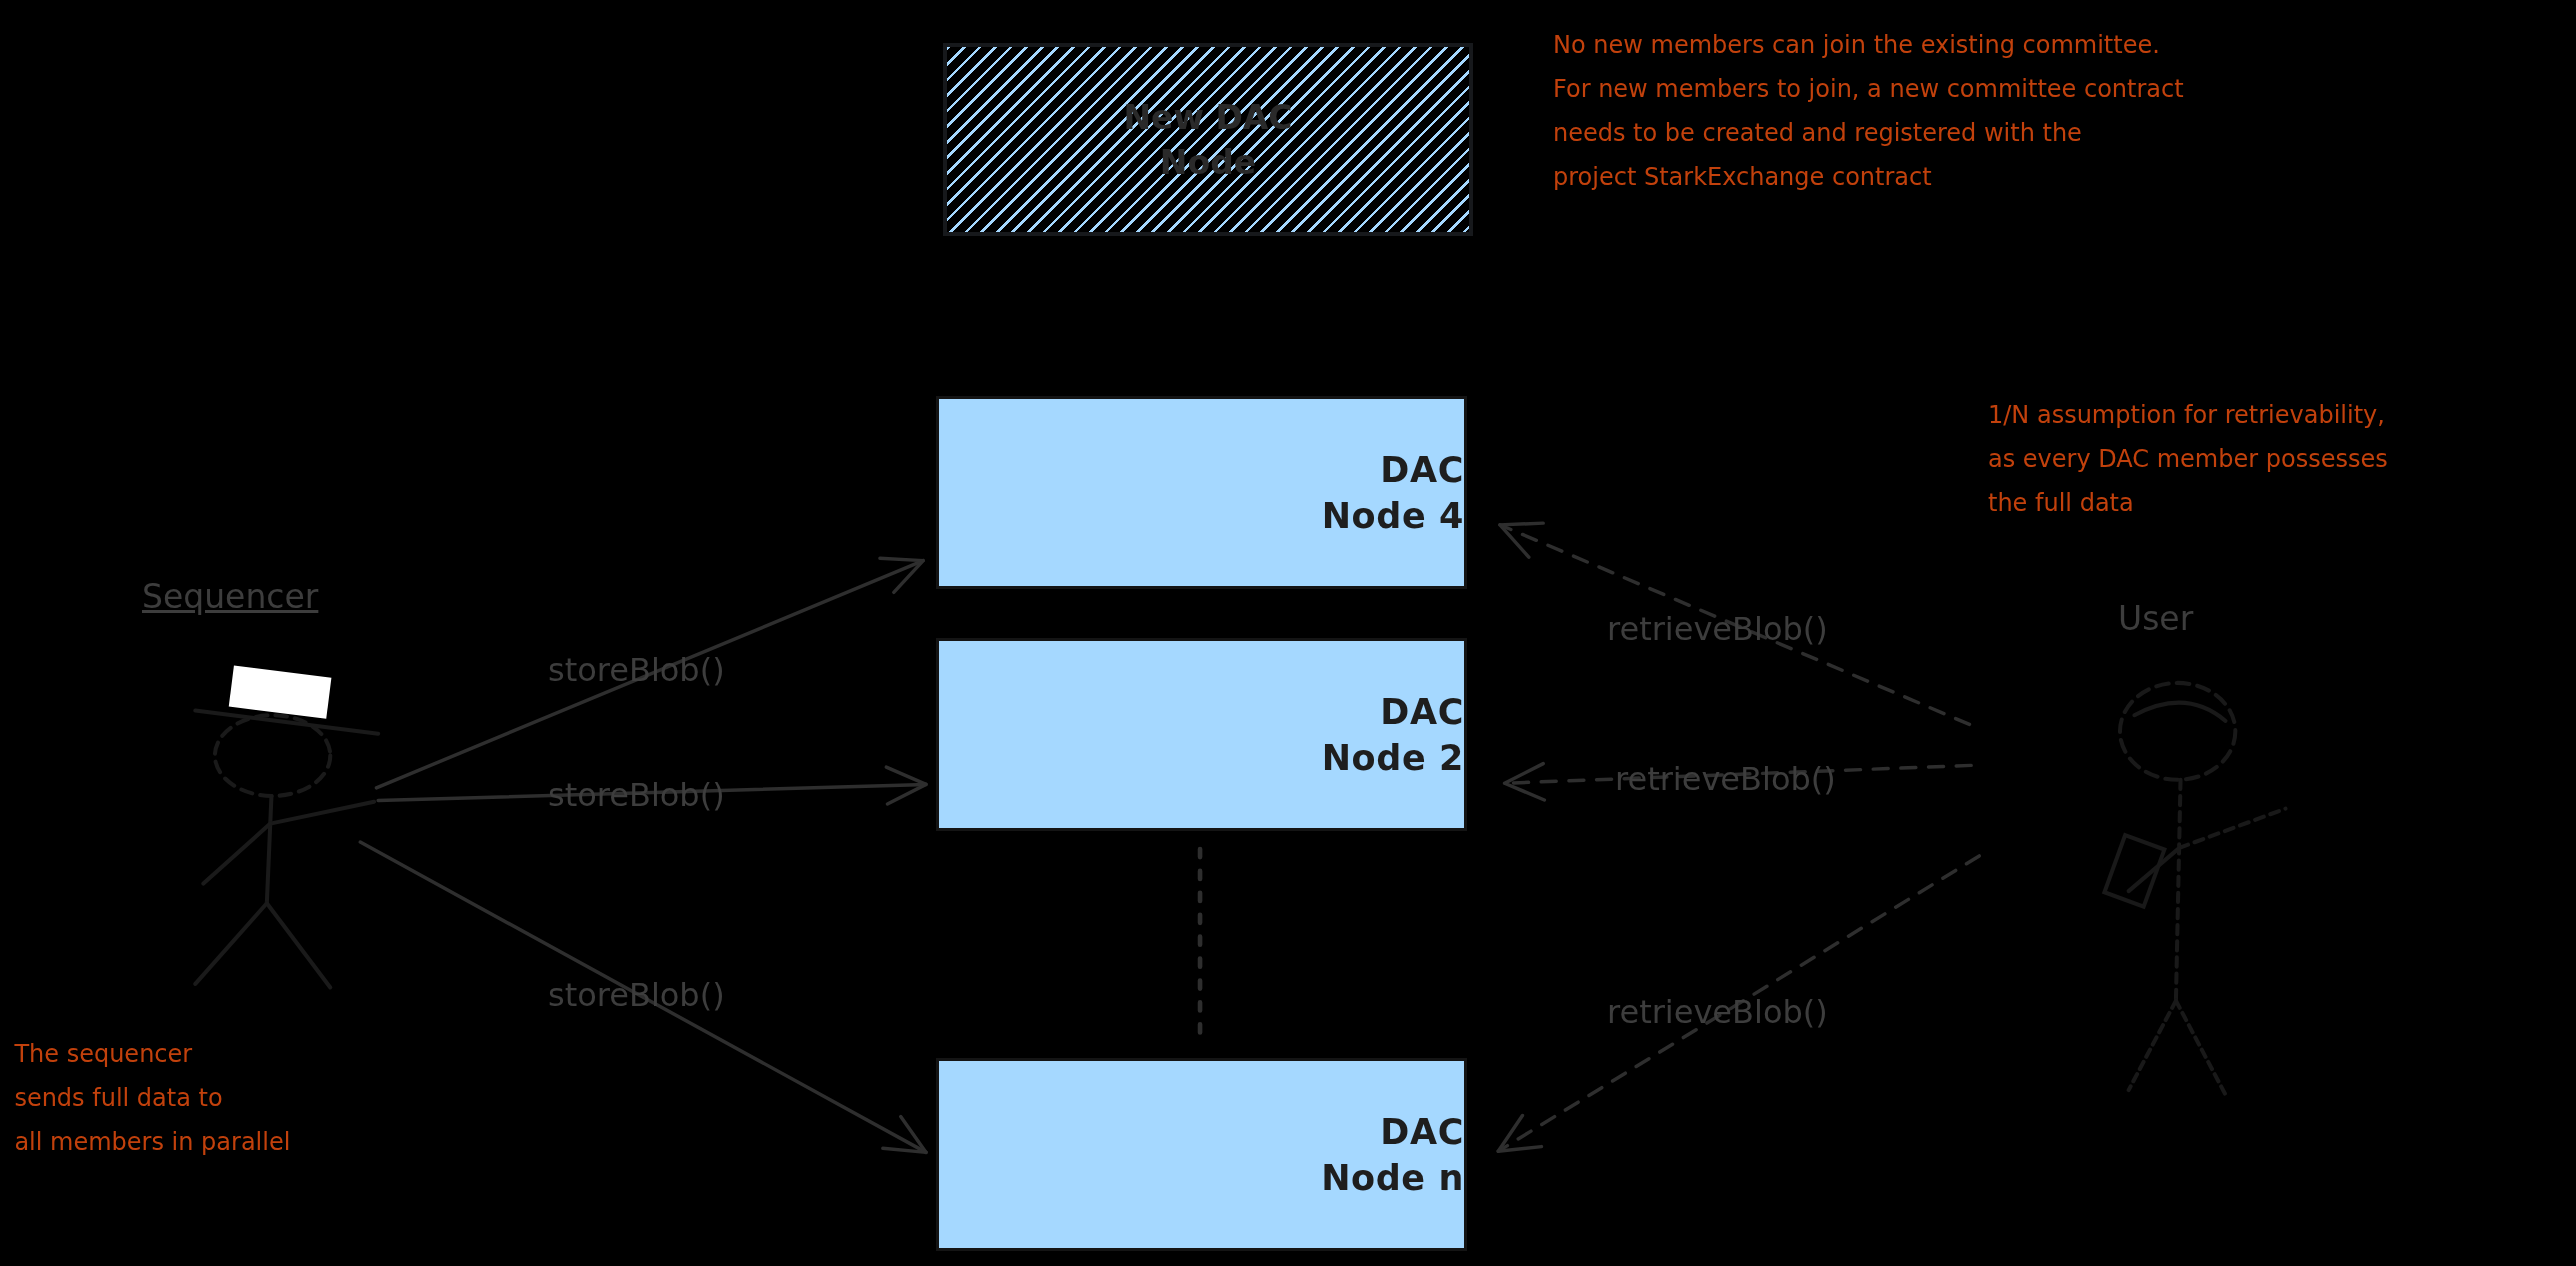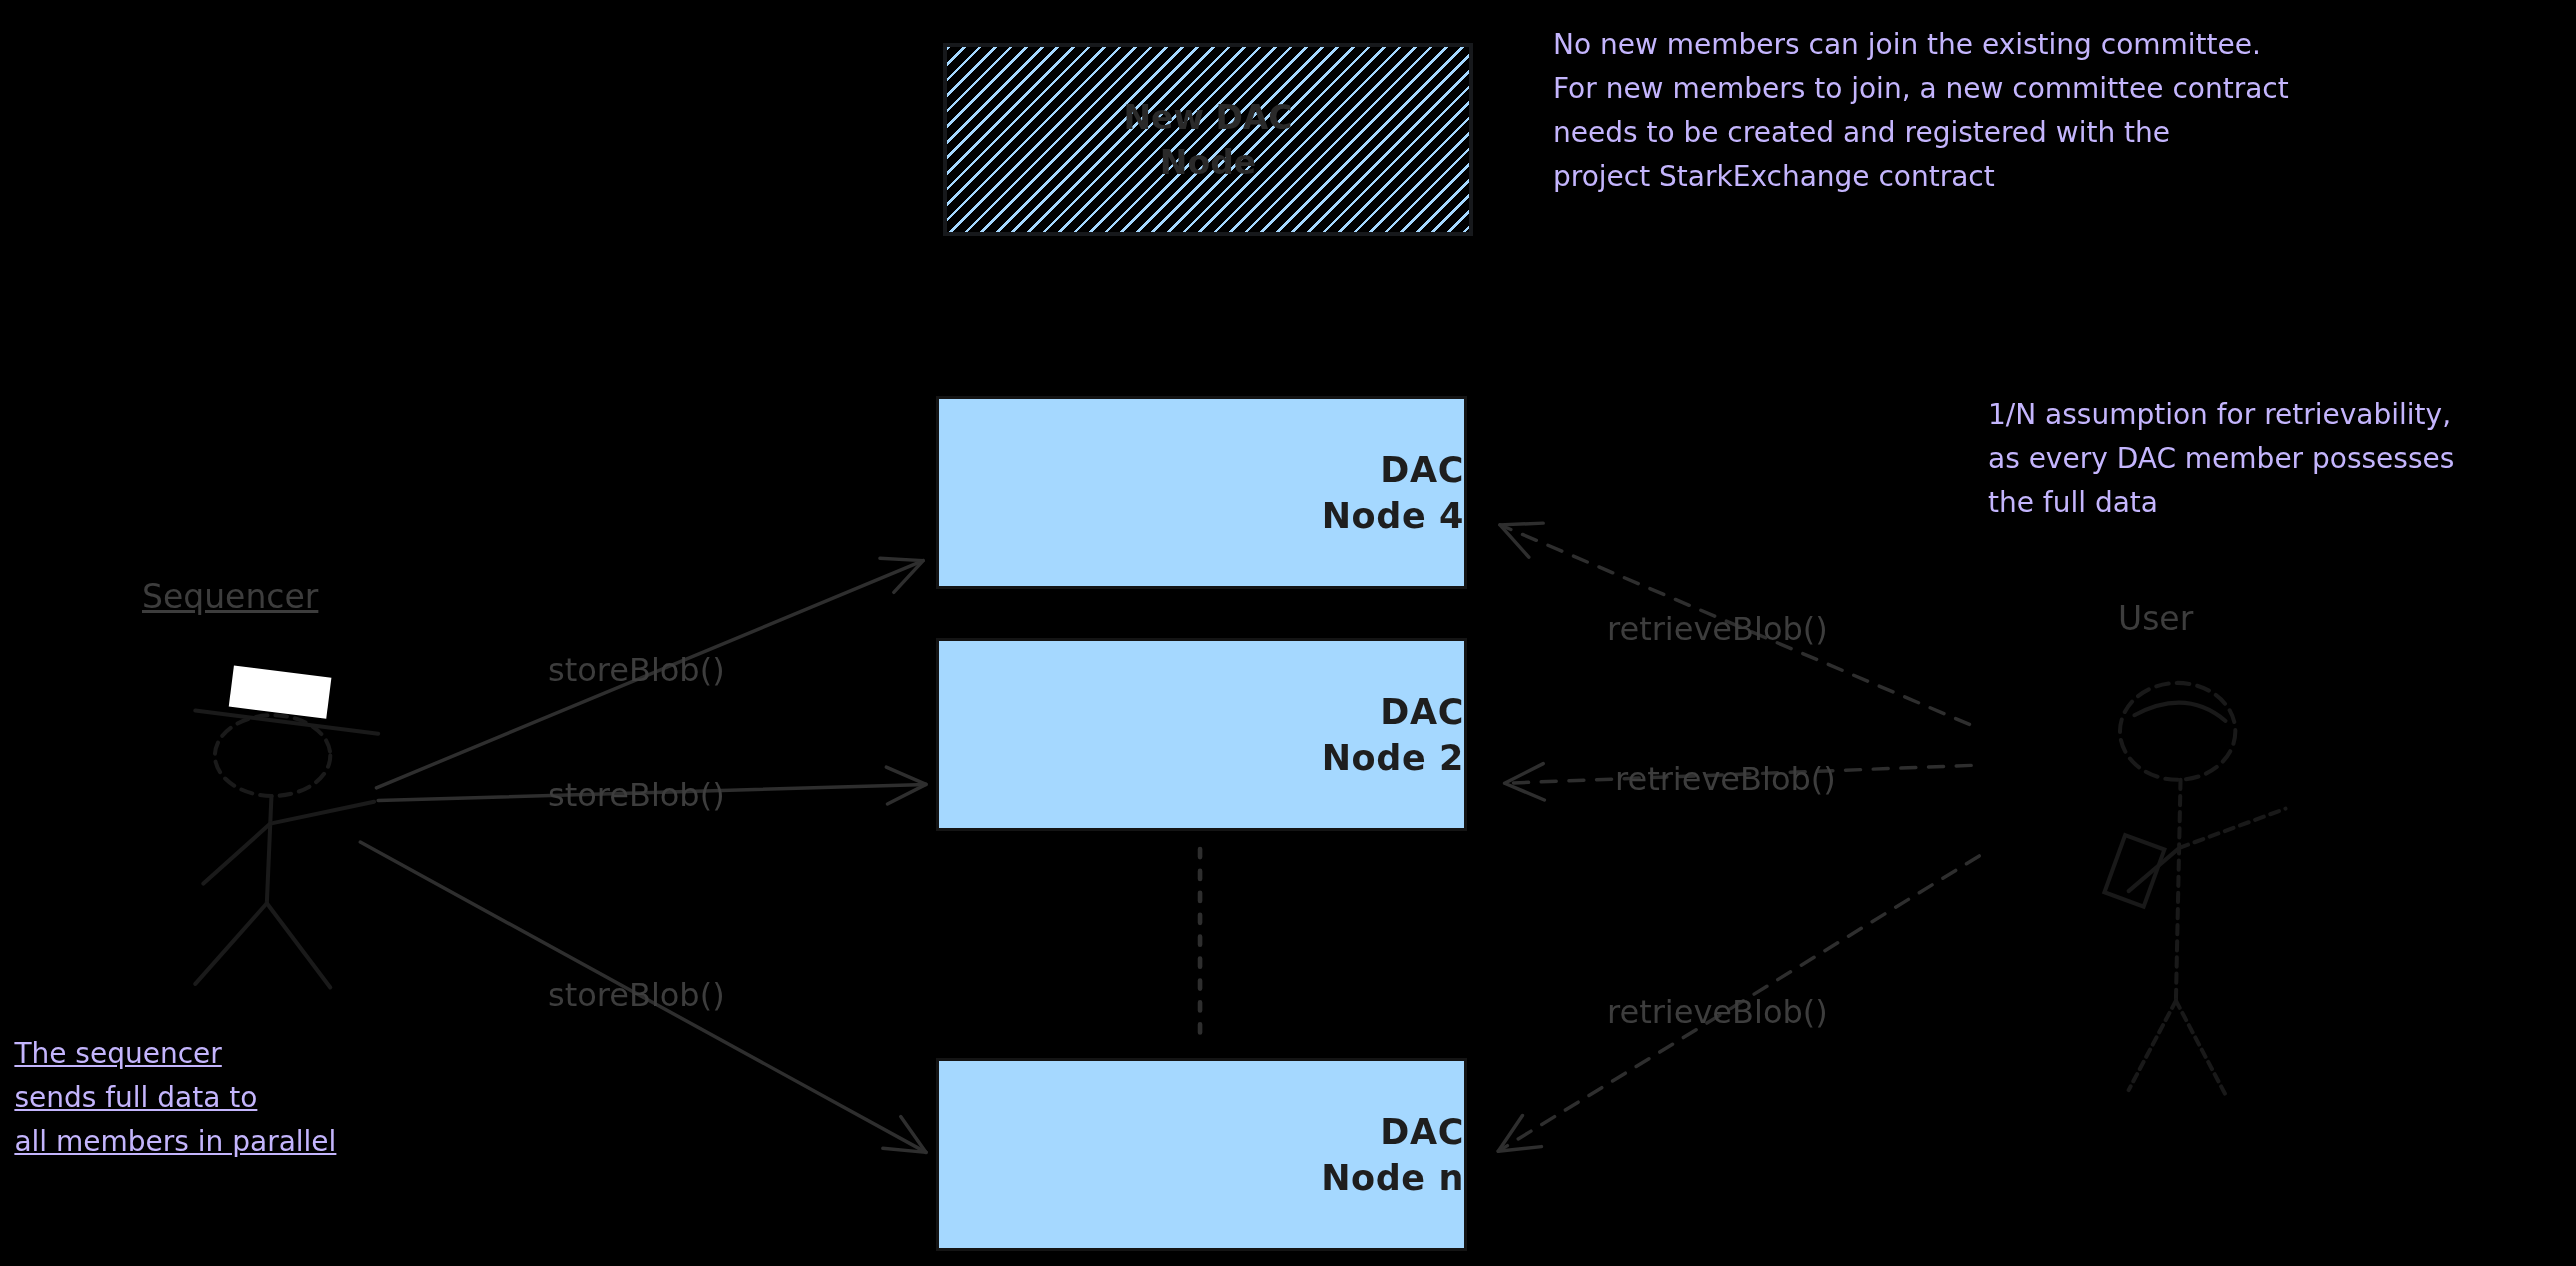--- a/index.html
+++ b/index.html
@@ -50,22 +50,22 @@
     justify-content: center;
     color: #2a2a2a;
     font-size: 33px;
     line-height: 45px;
     font-weight: bold;
     margin-top: 27px;
   }
 
   .note {
     position: absolute;
-    color: #c4b5fd;
-    font-size: 28px;
+    color: #c2410c;
+    font-size: 24px;
     line-height: 44px;
     white-space: nowrap;
   }
   .edge-label {
     position: absolute;
     color: #3d3d3d;
     font-size: 32px;
     white-space: nowrap;
   }
   .actor-label {
@@ -159,20 +159,20 @@
     <div>needs to be created and registered with the</div>
     <div>project StarkExchange contract</div>
   </div>
 
   <div class="note" style="left:1988px; top:393px;">
     <div>1/N assumption for retrievability,</div>
     <div>as every DAC member possesses</div>
     <div>the full data</div>
   </div>
 
-  <div class="note" style="left:14.4px; top:1032px;text-decoration:underline;">
+  <div class="note" style="left:14.4px; top:1032px;">
     <div>The sequencer</div>
     <div>sends full data to</div>
     <div>all members in parallel</div>
   </div>
 
 </div>
 
 
 </body></html>

